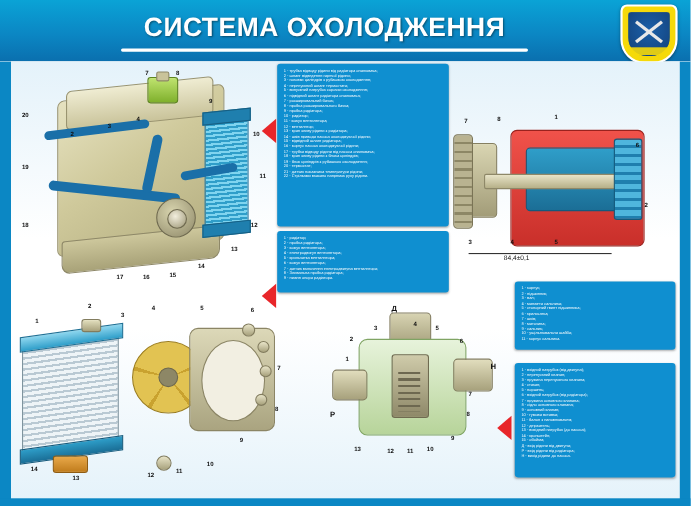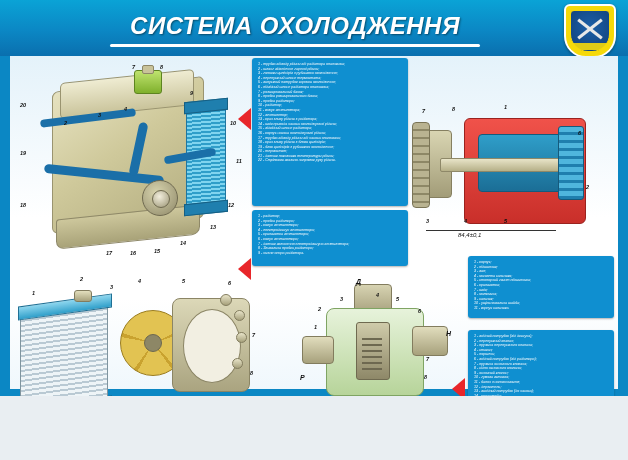--- a/index.html
+++ b/index.html
@@ -1,21 +1,21 @@
 <!DOCTYPE html>
 <html><head>
 <meta charset="utf-8">
 <style>
   html,body{margin:0;padding:0;}
   body{
     width:628px;height:460px;overflow:hidden;
     font-family:"Liberation Sans",sans-serif;
     background:#e9eef2;
   }
-  .poster{position:relative;width:628px;height:396px;background:#ffffff;overflow:hidden;font-style:italic;}
+  .poster{position:relative;width:628px;height:460px;background:#ffffff;overflow:hidden;}
 
   
   .header{
     position:absolute;left:0;top:0;width:628px;height:56px;
     background:linear-gradient(180deg,#0aa3d6 0%,#0b87c4 55%,#0a6fae 100%);
     border-bottom:3px solid #ffffff;
   }
   .header .title{
     position:absolute;left:60px;top:9px;width:470px;height:34px;
     text-align:center;color:#ffffff;font-size:24px;font-weight:bold;

